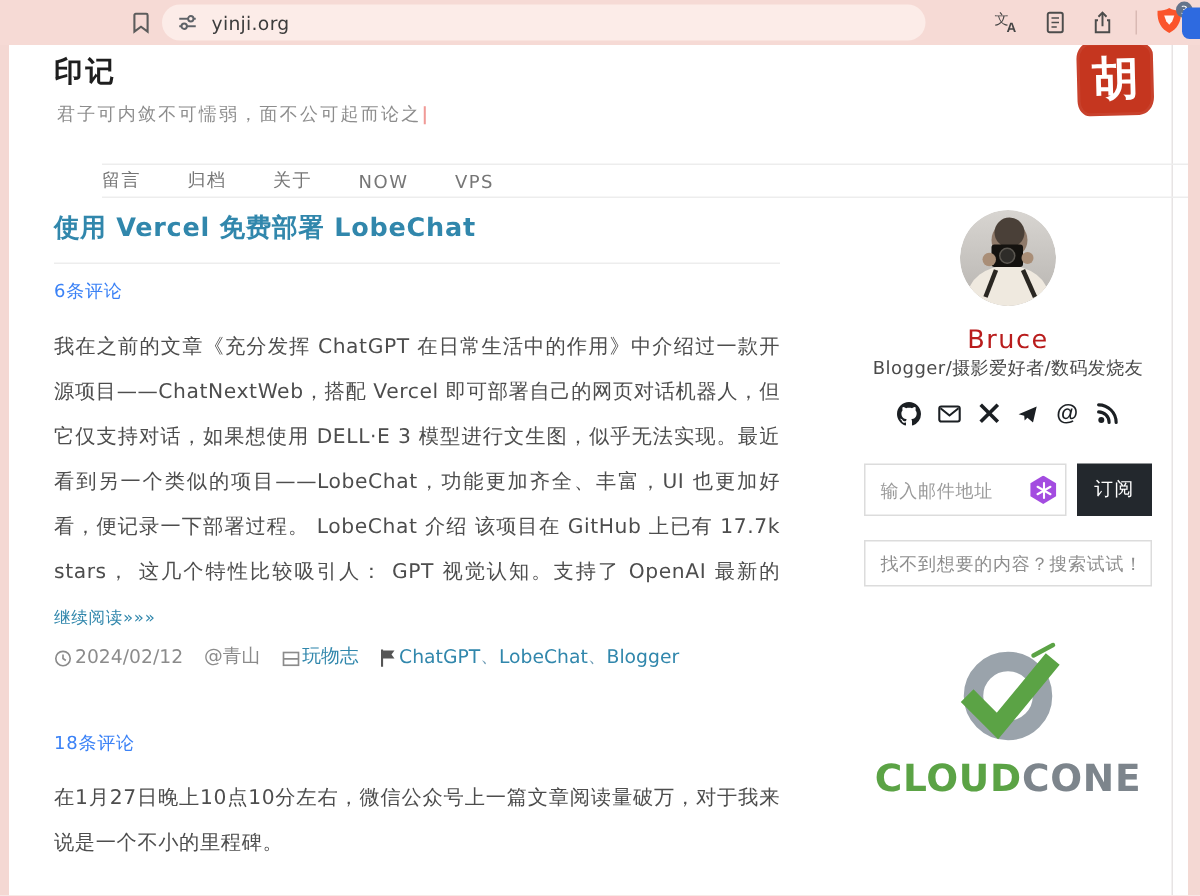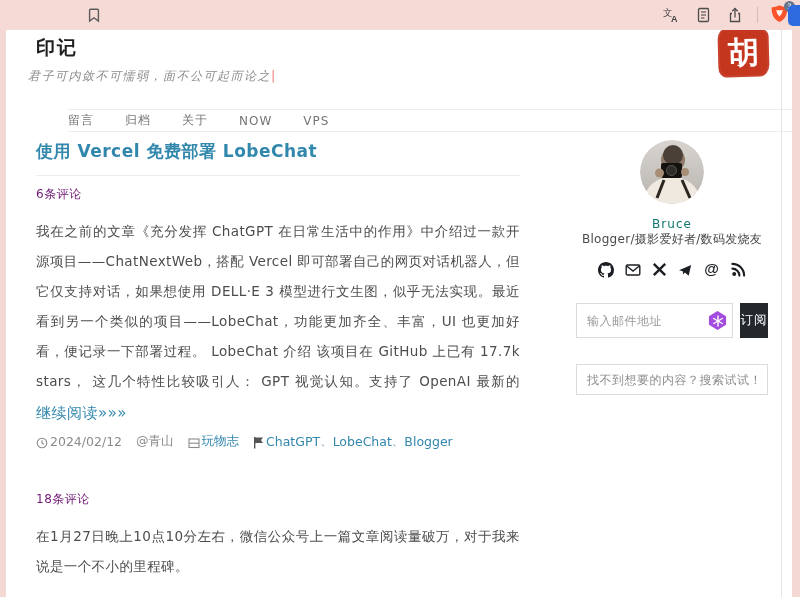--- a/index.html
+++ b/index.html
@@ -18,76 +18,89 @@
   .chrome-sep { width:1px; height:16px; background:#d9b9b4; }
   .shield-wrap { position:relative; width:22px; height:22px; }
   .shield-badge { position:absolute; right:-3px; top:-3px; width:11px; height:11px; background:#64748b; border-radius:50%; color:#fff; font-size:7.5px; line-height:11px; text-align:center; }
   .blue-chip { position:absolute; right:0; top:5px; width:12px; height:21px; background:#2e6ae0; border-radius:5px 0 0 5px; }
 
   
   .page { position:absolute; left:6px; top:30px; width:786px; height:567px; background:#ffffff; overflow:hidden; }
   .scroll-line { position:absolute; left:775px; top:0; width:1px; height:567px; background:#e7e4e4; }
 
   .site-title { position:absolute; left:30px; top:5px; font-size:19px; font-weight:bold; color:#1e1e1e; letter-spacing:2px; }
-  .site-sub { position:absolute; left:22px; top:38px; font-size:12px; color:#8d8d8d; letter-spacing:1.5px;font-style:italic; }
+  .site-sub { position:absolute; left:32px; top:38px; font-size:12px; color:#8d8d8d; letter-spacing:1.5px; }
   .type-cursor { color:#f09a97; font-weight:bold; }
 
   .seal { position:absolute; left:712px; top:-2px; width:51px; height:49px; background:#c5361f; border-radius:9px 12px 10px 8px / 11px 9px 12px 10px; display:flex; align-items:center; justify-content:center; transform:rotate(-1.5deg); box-shadow:inset 0 0 0 2px rgba(255,255,255,.06); }
   .seal span { color:#fff; font-family:"DejaVu Serif","Liberation Serif",serif; font-size:31px; font-weight:bold; }
 
   .nav { position:absolute; left:30px; top:79px; width:745px; height:23px; border-top:1px solid #ededed; border-bottom:1px solid #ededed; display:flex; align-items:center; gap:31px;margin-left:32px; }
   .nav a { font-size:12px; color:#767676; text-decoration:none; letter-spacing:1px; }
 
   .main-col { position:absolute; left:30px; top:110px; width:484px; }
   .post-title { font-size:17px; color:#3187ac; letter-spacing:.5px; padding-bottom:12px; border-bottom:1px solid #ededed; cursor:pointer; }
-  .post-comments { margin-top:10px; font-size:12px; color:#701a75; letter-spacing:.5px; }
+  .post-comments { margin-top:10px; font-size:12px; color:#3b82f6; letter-spacing:.5px; }
   .post-excerpt { margin-top:13px; font-size:13.5px; line-height:30px; color:#4d4d4d; letter-spacing:.4px; text-align:justify; max-height:182px; overflow:hidden; }
-  .read-more { display:inline-block; margin-top:6px; font-size:15px; color:#3187ac; text-decoration:none; letter-spacing:.5px; }
+  .read-more { display:inline-block; margin-top:6px; font-size:11px; color:#3187ac; text-decoration:none; letter-spacing:.5px; }
   .post-meta { margin-top:10px; font-size:12.5px; color:#8b8b8b; display:flex; align-items:center; flex-wrap:nowrap; white-space:nowrap; }
   .post-meta .m-icon { display:inline-flex; margin-right:2px; position:relative; top:1px; }
   .post-meta .gap { width:14px; }
   .post-meta a { color:#3187ac; text-decoration:none; }
   .tag-sep { color:#6f9cb5; }
   .post2 { margin-top:41px; }
 
   
   .side-col { position:absolute; left:570px; top:110px; width:192px; text-align:center; }
   .avatar { width:64px; height:64px; border-radius:50%; overflow:hidden; margin:0 auto; display:block; }
-  .side-name { margin-top:13px; font-size:12px; color:#0f766e; letter-spacing:1px; }
+  .side-name { margin-top:13px; font-size:17px; color:#b91c1c; letter-spacing:1px; }
   .side-bio { font-size:12px; color:#4a4a4a; letter-spacing:.3px; }
   .social-row { margin-top:13px; display:flex; justify-content:center; align-items:center; gap:11px; }
   .social-row a { display:inline-flex; color:#1b1f23; text-decoration:none; }
 
   .subscribe-row { margin-top:25px; display:flex;align-items:flex-end; }
   .sub-input-wrap { position:relative; flex:1; }
   .sub-input { width:100%; height:35px; border:1px solid #dcdcdc; outline:none; padding:0 28px 0 10px; font-size:12px; color:#555; font-family:inherit; }
   .sub-input::placeholder { color:#9a9a9a; letter-spacing:.5px; }
   .ext-hex { position:absolute; right:6px; top:8px; width:19px; height:19px; background:#a34ce0; clip-path:polygon(50% 0,95% 27%,95% 73%,50% 100%,5% 73%,5% 27%); display:flex; align-items:center; justify-content:center; }
-  .sub-btn { width:28px; height:35px; margin-left:7px; background:#23282d; color:#fff; border:none; font-size:12.5px; font-family:inherit; letter-spacing:1px; cursor:pointer; }
-
-  .search-input { margin-top:26px; width:100%; height:31px; border:1px solid #dcdcdc; outline:none; padding:0 10px; font-size:12px; color:#555; font-family:inherit; }
+  .sub-btn { width:50px; height:35px; margin-left:7px; background:#23282d; color:#fff; border:none; font-size:12.5px; font-family:inherit; letter-spacing:1px; cursor:pointer; }
+
+  .search-input { margin-top:16px; width:100%; height:31px; border:1px solid #dcdcdc; outline:none; padding:0 10px; font-size:12px; color:#555; font-family:inherit; }
   .search-input::placeholder { color:#8d8d8d; letter-spacing:.5px; }
 
   .cloudcone { margin-top:33px; }
   .cc-mark { display:block; margin:0 auto; }
   .cc-word { margin-top:6px; font-size:25px; font-weight:bold; letter-spacing:.5px; }
   .cc-green { color:#5ba345; }
   .cc-gray { color:#7d858c; }
 </style>
 </head>
 <body>
 
 <div id="viewport">
 
   <div class="chrome">
     <span class="bm-icon">
       <svg width="16" height="16" viewBox="0 0 16 16">
           <path d="M4.5 2.2h7a.9.9 0 0 1 .9.9v11l-4.4-3.3-4.4 3.3v-11a.9.9 0 0 1 .9-.9z" fill="none" stroke="#5c5c5c" stroke-width="1.4"></path>
         </svg>
     </span>
+    <div class="urlbar">
+      <span class="tune">
+        <svg width="14" height="14" viewBox="0 0 14 14">
+          <g stroke="#5f6368" stroke-width="1.3" fill="#fcece8">
+            <line x1="1.5" y1="4.5" x2="12.5" y2="4.5"></line>
+              <circle cx="9.2" cy="4.5" r="1.8"></circle>
+            <line x1="1.5" y1="9.5" x2="12.5" y2="9.5"></line>
+              <circle cx="4.8" cy="9.5" r="1.8"></circle>
+          </g>
+        </svg>
+      </span>
+      <span class="url-text">yinji.org</span>
+    </div>
     <div class="chrome-right">
       <span class="chrome-btn">
         <svg width="18" height="18" viewBox="0 0 18 18">
           <text x="1" y="10" font-size="9.5" fill="#454545" font-family="sans-serif">文</text>
           <text x="9" y="15.5" font-size="9" font-weight="bold" fill="#454545" font-family="sans-serif">A</text>
         </svg>
       </span>
       <span class="chrome-btn">
         <svg width="15" height="16" viewBox="0 0 15 16">
           <rect x="2.5" y="1.5" width="10" height="13" rx="1.2" fill="none" stroke="#4c4c4c" stroke-width="1.3"></rect>
@@ -261,16 +274,24 @@
                   <line x1="10.3" y1="3.5" x2="1.7" y2="8.5"></line>
                 </g>
               </svg>
           </span>
         </span>
         <button class="sub-btn">订阅</button>
       </div>
 
       <input class="search-input" type="text" placeholder="找不到想要的内容？搜索试试！" style="">
 
+      <div class="cloudcone">
+        <svg class="cc-mark" width="80" height="74" viewBox="0 0 80 74">
+          <circle cx="40" cy="40" r="23" fill="none" stroke="#9aa3ab" stroke-width="13"></circle>
+          <line x1="57" y1="13" x2="70" y2="6" stroke="#5ba345" stroke-width="3" stroke-linecap="round"></line>
+          <path d="M17 44 33 60 66 20" fill="none" stroke="#5ba345" stroke-width="12" stroke-linecap="square"></path>
+        </svg>
+        <div class="cc-word"><span class="cc-green">CLOUD</span><span class="cc-gray">CONE</span></div>
+      </div>
 
     </div>
   </div>
 </div>
 
 </body></html>

